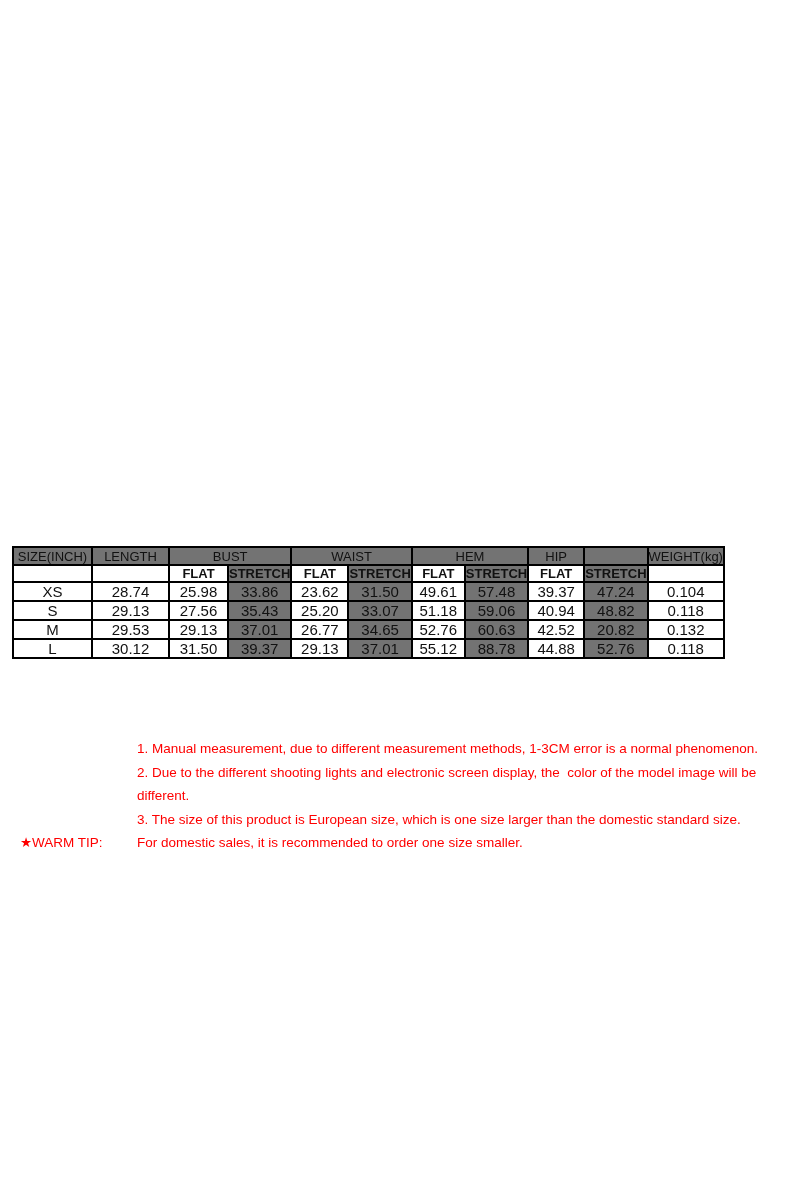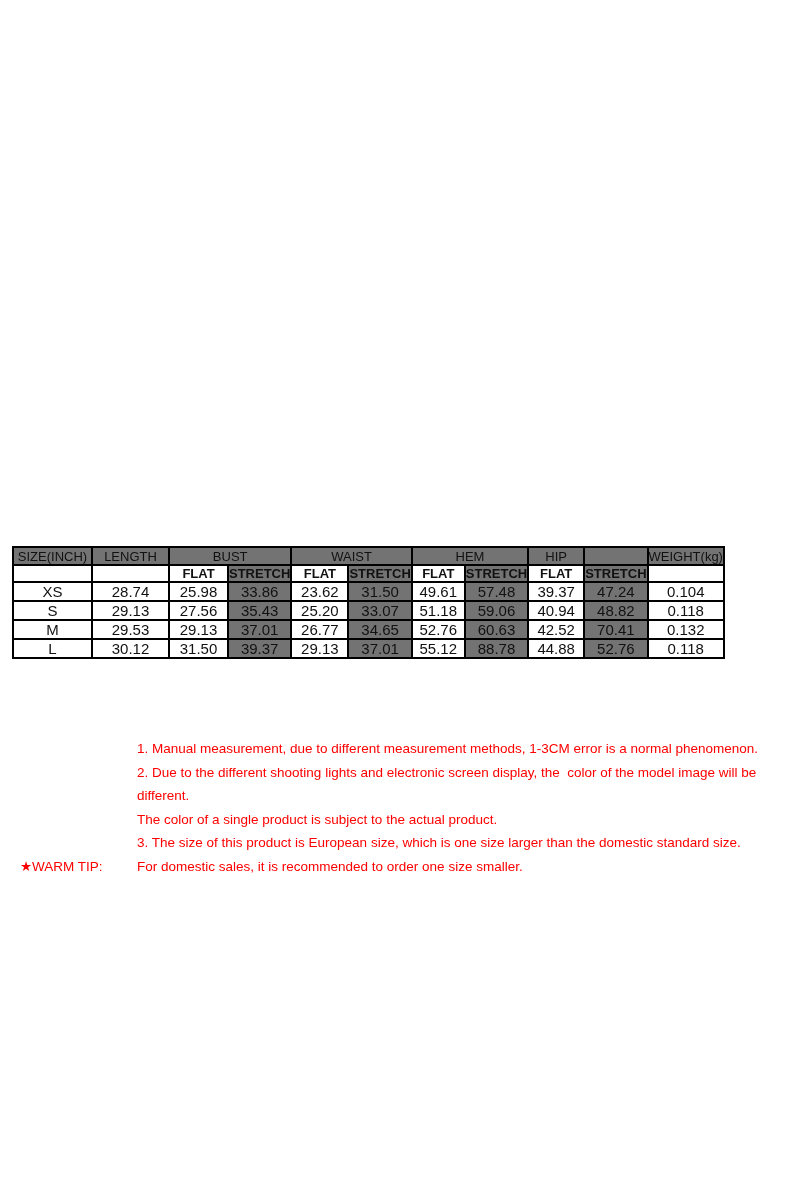--- a/index.html
+++ b/index.html
@@ -147,21 +147,21 @@
     <tr class="row-data">
       <td>M</td>
       <td>29.53</td>
       <td>29.13</td>
       <td class="stretch">37.01</td>
       <td>26.77</td>
       <td class="stretch">34.65</td>
       <td>52.76</td>
       <td class="stretch">60.63</td>
       <td>42.52</td>
-      <td class="stretch">70.41</td>
+      <td class="stretch">20.82</td>
       <td>0.132</td>
     </tr>
     <tr class="row-data">
       <td>L</td>
       <td>30.12</td>
       <td>31.50</td>
       <td class="stretch">39.37</td>
       <td>29.13</td>
       <td class="stretch">37.01</td>
       <td>55.12</td>
@@ -171,17 +171,16 @@
       <td>0.118</td>
     </tr>
   </tbody>
 </table>
 
 <div class="warm-tip">
   <div class="tip-label">★WARM TIP:</div>
   <div class="tip-lines">
     <div>1. Manual measurement, due to different measurement methods, 1-3CM error is a normal phenomenon.</div>
     <div>2. Due to the different shooting lights and electronic screen display, the  color of the model image will be different.</div>
-    <div>The color of a single product is subject to the actual product.</div>
     <div>3. The size of this product is European size, which is one size larger than the domestic standard size.</div>
     <div>For domestic sales, it is recommended to order one size smaller.</div>
   </div>
 </div>
 
 </body></html>

